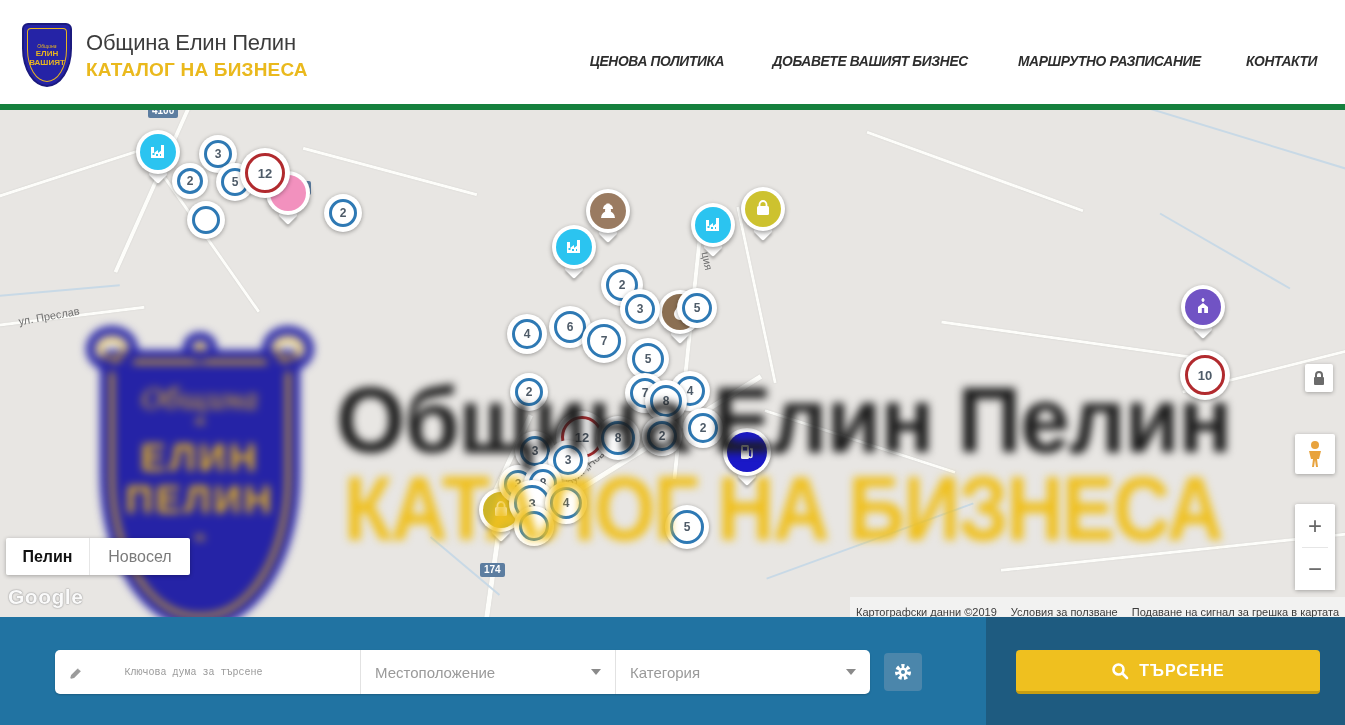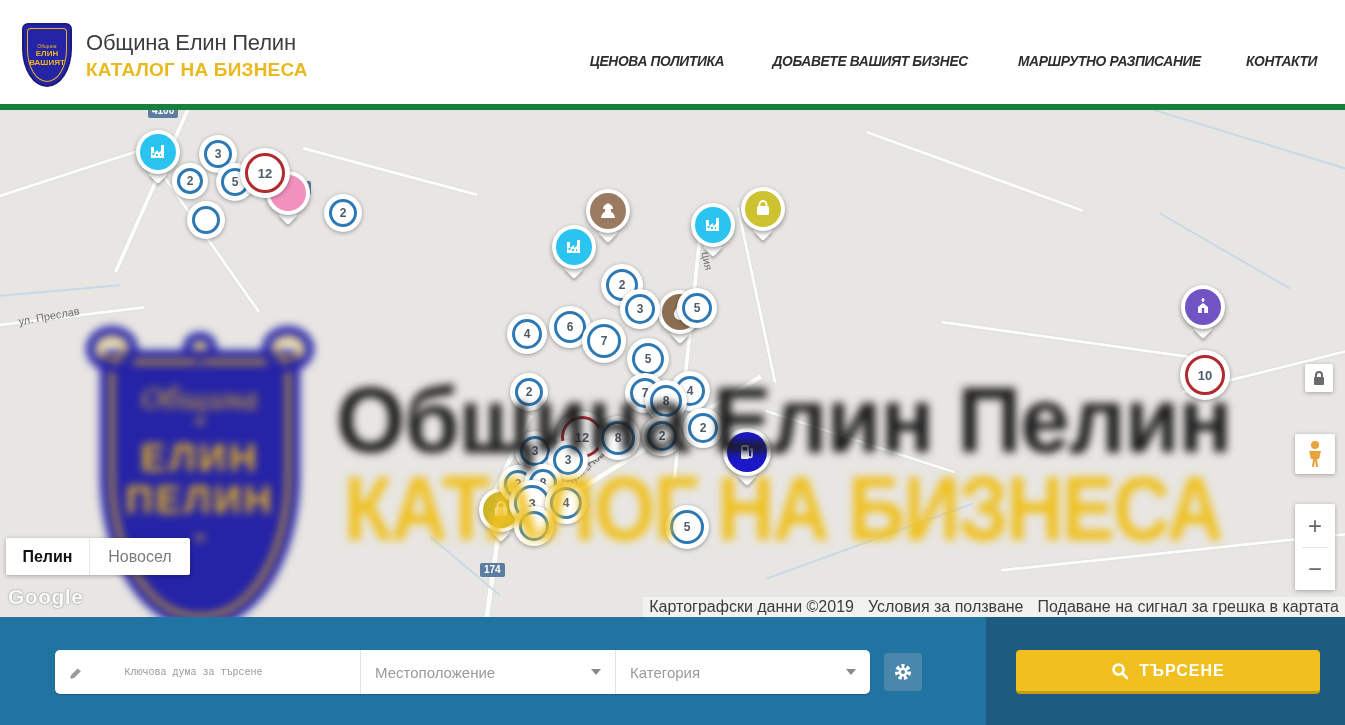--- a/index.html
+++ b/index.html
@@ -76,22 +76,22 @@
   .maptype { position:absolute; left:6px; top:428px; height:37px; display:flex; z-index:30;
              box-shadow:0 1px 4px rgba(0,0,0,.3); border-radius:2px; overflow:hidden; }
   .maptype button { height:37px; background:#fff; border:none; font-size:16px; cursor:pointer;
              font-family:"Liberation Sans",sans-serif; }
   .maptype .bt-map { width:84px; font-weight:bold; color:#111; border-right:1px solid #e6e6e6; }
   .maptype .bt-sat { width:100px; color:#7b7b7b; }
   .google-logo { position:absolute; left:8px; top:475px; z-index:30; font-size:21px; font-weight:bold;
              color:rgba(255,255,255,.95); letter-spacing:0.5px;
              text-shadow:0 0 2px #9a9a9a, 0 0 1px #8a8a8a; }
   .attribution { position:absolute; right:0; top:487px; height:20px; display:flex; align-items:center;
-             background:rgba(245,245,245,.78); z-index:30; font-size:16px; color:#3c3c3c;
-             padding:5px 6px; gap:14px; white-space:nowrap; }
+             background:rgba(245,245,245,.78); z-index:30; font-size:11px; color:#3c3c3c;
+             padding:15px 6px; gap:14px; white-space:nowrap; }
   .ctrl { position:absolute; background:#fff; z-index:30; box-shadow:0 1px 4px rgba(0,0,0,.3);
           border-radius:2px; display:flex; align-items:center; justify-content:center; }
   .lock-btn { left:1305px; top:254px; width:28px; height:28px; }
   .pegman-btn { left:1295px; top:324px; width:40px; height:40px; }
   .zoom-box { left:1295px; top:394px; width:40px; height:86px; flex-direction:column; }
   .zoom-box button { width:40px; height:42px; background:#fff; border:none; font-size:24px; color:#666;
           cursor:pointer; line-height:40px; font-family:"Liberation Sans",sans-serif; }
   .zoom-divider { width:26px; height:1px; background:#e6e6e6; }
 
   

